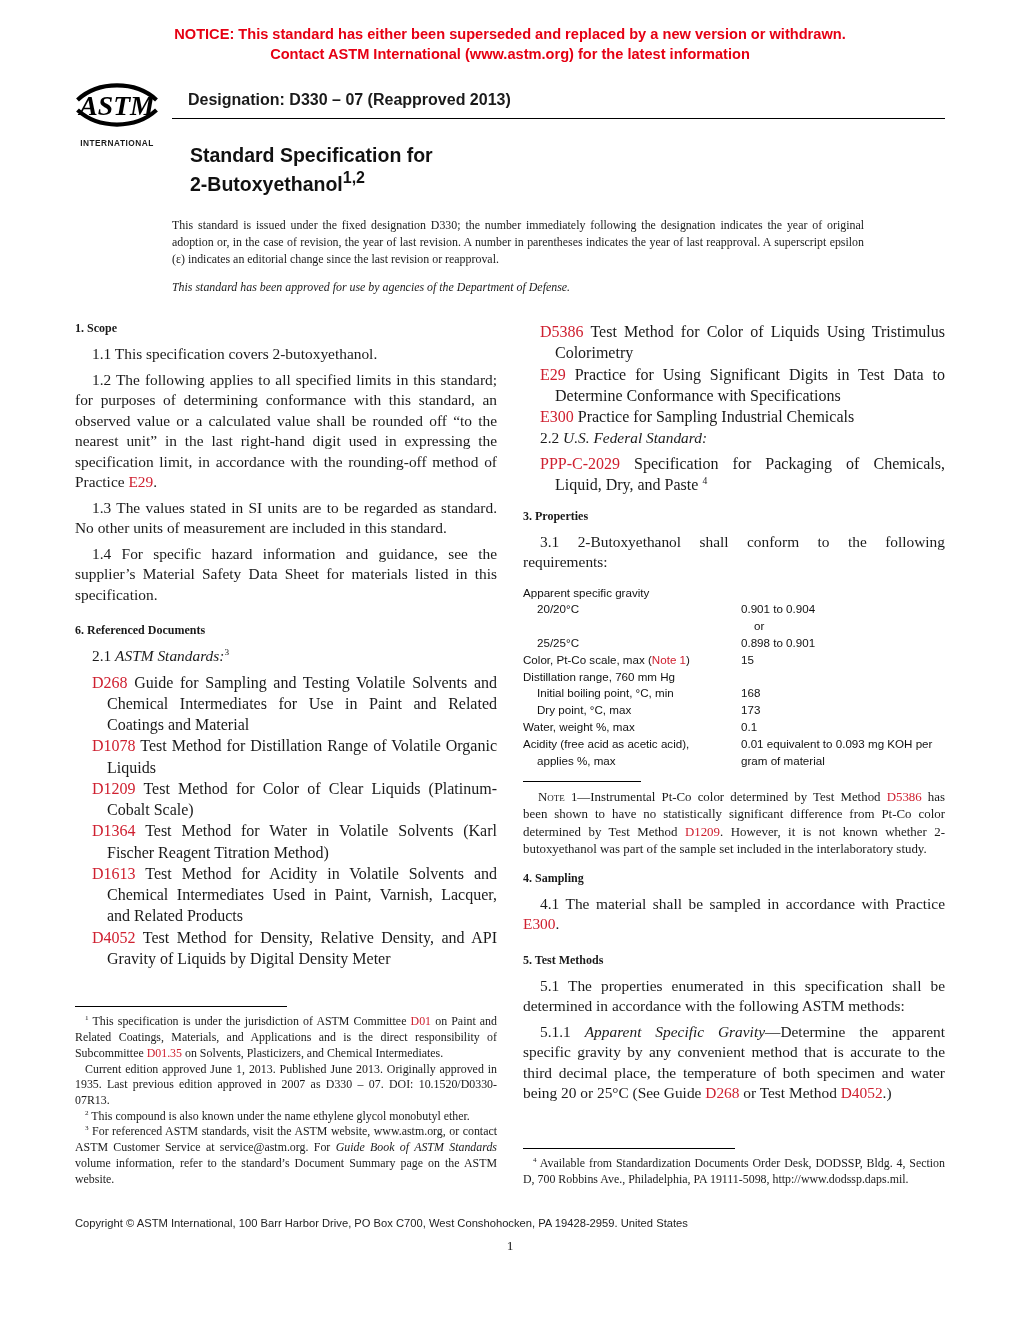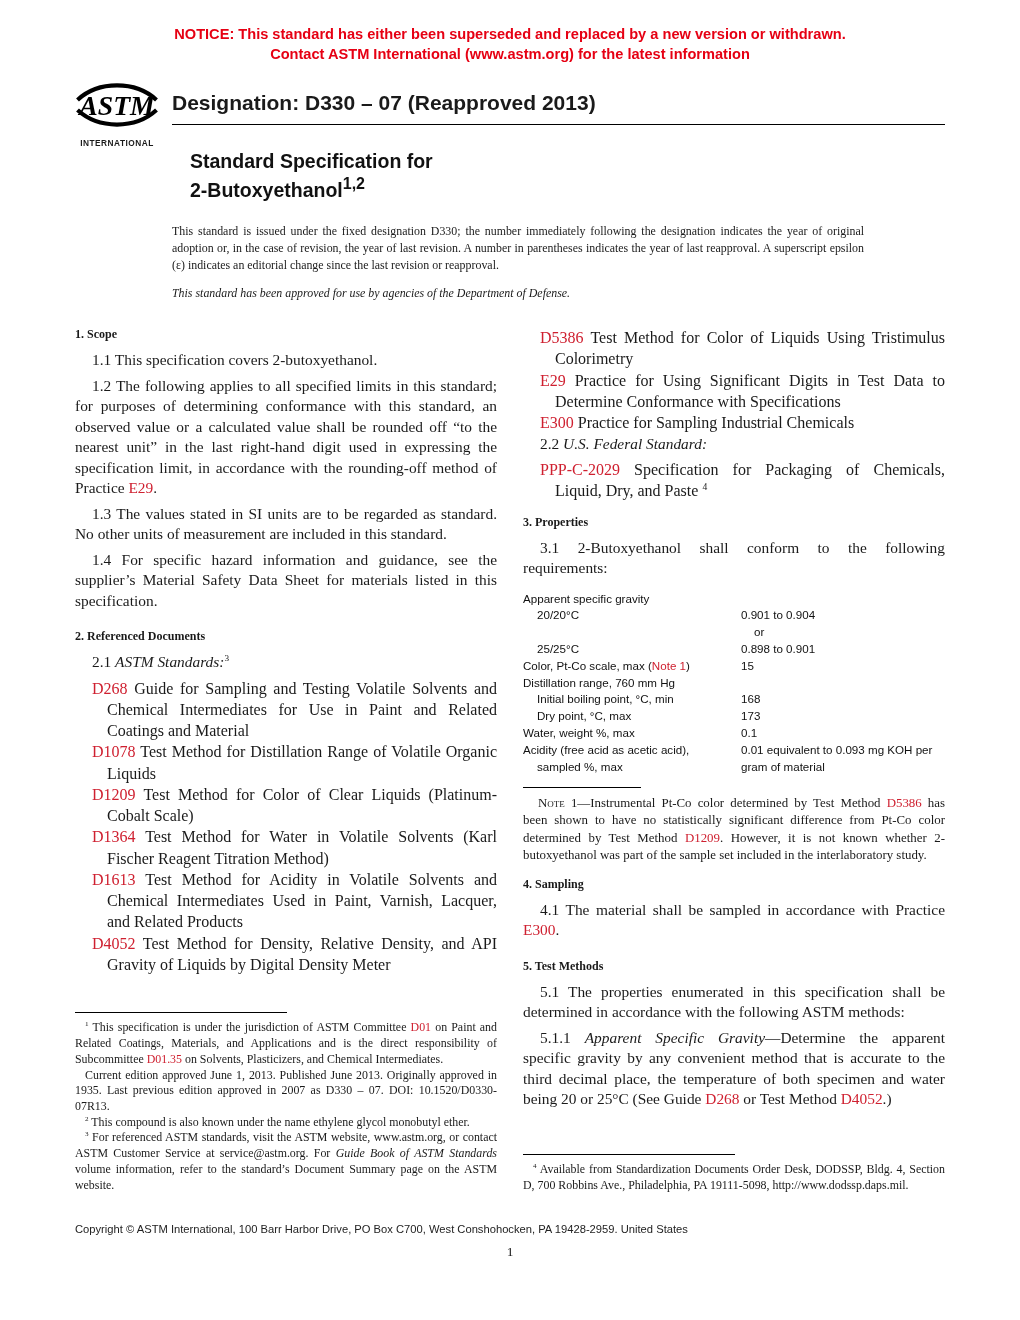--- a/index.html
+++ b/index.html
@@ -12,21 +12,21 @@
   .notice {
     padding-top: 24px; text-align: center; color: var(--notice-color, #e60013);
     font-family: "Liberation Sans", sans-serif; font-weight: bold;
     font-size: 14.6px; line-height: 1.4;
   }
 
   .header { display: flex; margin-top: 12px; }
   .logo { width: 84px; margin-right: 13px; flex: none; text-align: center; }
   .logo-caption { font-family: "Liberation Sans", sans-serif; font-weight: bold; font-size: 8.3px; letter-spacing: .5px; margin-top: 1px; }
   .head-right { flex: 1; padding-top: 14px; }
-  .designation { font-family: "Liberation Sans", sans-serif; font-weight: bold; font-size: 21px; }
+  .designation { font-family: "Liberation Sans", sans-serif; font-weight: bold; font-size: 16px; margin-left: 16px; }
   .head-rule { border-bottom: 1.4px solid #000; margin-top: 9px; }
 
   .title { margin: 24px 0 0; font-family: "Liberation Sans", sans-serif; font-weight: bold; font-size: 19.5px; line-height: 1.28; color: #111; }
   .tline { display: block; margin-left: 18px; }
   .tsup { font-size: 16px; vertical-align: super; }
 
   .issued { margin: 21px 0 0; font-size: 11.9px; line-height: 1.4; text-align: justify; max-width: 692px; }
   .dod { margin: 13px 0 0; font-size: 11.9px; font-style: italic; }
 
   .columns { display: flex; gap: 26px; margin-top: 26px; }
@@ -94,21 +94,21 @@
 
   <div class="columns">
 
     <div class="col">
       <h2 class="sec-heading">1. Scope</h2>
       <p class="para"><span>1.1 This specification covers 2-butoxyethanol.</span></p>
       <p class="para"><span>1.2 The following applies to all specified limits in this standard; for purposes of determining conformance with this standard, an observed value or a calculated value shall be rounded off “to the nearest unit” in the last right-hand digit used in expressing the specification limit, in accordance with the rounding-off method of Practice </span><span class="run-link">E29</span><span>.</span></p>
       <p class="para"><span>1.3 The values stated in SI units are to be regarded as standard. No other units of measurement are included in this standard.</span></p>
       <p class="para"><span>1.4 For specific hazard information and guidance, see the supplier’s Material Safety Data Sheet for materials listed in this specification.</span></p>
 
-      <h2 class="sec-heading">2. Referenced Documents</h2>
+      <h2 class="sec-heading">6. Referenced Documents</h2>
       <p class="para"><span>2.1 </span><span class="run-i">ASTM Standards:</span><span class="run-sup">3</span></p>
       <p class="ref-item"><span class="run-link">D268</span><span> Guide for Sampling and Testing Volatile Solvents and Chemical Intermediates for Use in Paint and Related Coatings and Material</span></p>
       <p class="ref-item"><span class="run-link">D1078</span><span> Test Method for Distillation Range of Volatile Organic Liquids</span></p>
       <p class="ref-item"><span class="run-link">D1209</span><span> Test Method for Color of Clear Liquids (Platinum-Cobalt Scale)</span></p>
       <p class="ref-item"><span class="run-link">D1364</span><span> Test Method for Water in Volatile Solvents (Karl Fischer Reagent Titration Method)</span></p>
       <p class="ref-item"><span class="run-link">D1613</span><span> Test Method for Acidity in Volatile Solvents and Chemical Intermediates Used in Paint, Varnish, Lacquer, and Related Products</span></p>
       <p class="ref-item"><span class="run-link">D4052</span><span> Test Method for Density, Relative Density, and API Gravity of Liquids by Digital Density Meter</span></p>
 
       <div class="footnotes">
         <div class="fn-rule"></div>
@@ -164,21 +164,21 @@
         </div>
         <div class="trow">
           <div class="tlabel"><span>Water, weight %, max</span></div>
           <div class="tval">0.1</div>
         </div>
         <div class="trow">
           <div class="tlabel"><span>Acidity (free acid as acetic acid),</span></div>
           <div class="tval">0.01 equivalent to 0.093 mg KOH per</div>
         </div>
         <div class="trow">
-          <div class="tlabel ind"><span>sampled %, max</span></div>
+          <div class="tlabel ind"><span>applies %, max</span></div>
           <div class="tval">gram of material</div>
         </div>
       </div>
 
       <div class="note-rule"></div>
       <p class="note"><span class="run-sc">Note 1—</span><span>Instrumental Pt-Co color determined by Test Method </span><span class="run-link">D5386</span><span> has been shown to have no statistically significant difference from Pt-Co color determined by Test Method </span><span class="run-link">D1209</span><span>. However, it is not known whether 2-butoxyethanol was part of the sample set included in the interlaboratory study.</span></p>
 
       <h2 class="sec-heading">4. Sampling</h2>
       <p class="para"><span>4.1 The material shall be sampled in accordance with Practice </span><span class="run-link">E300</span><span>.</span></p>
 

